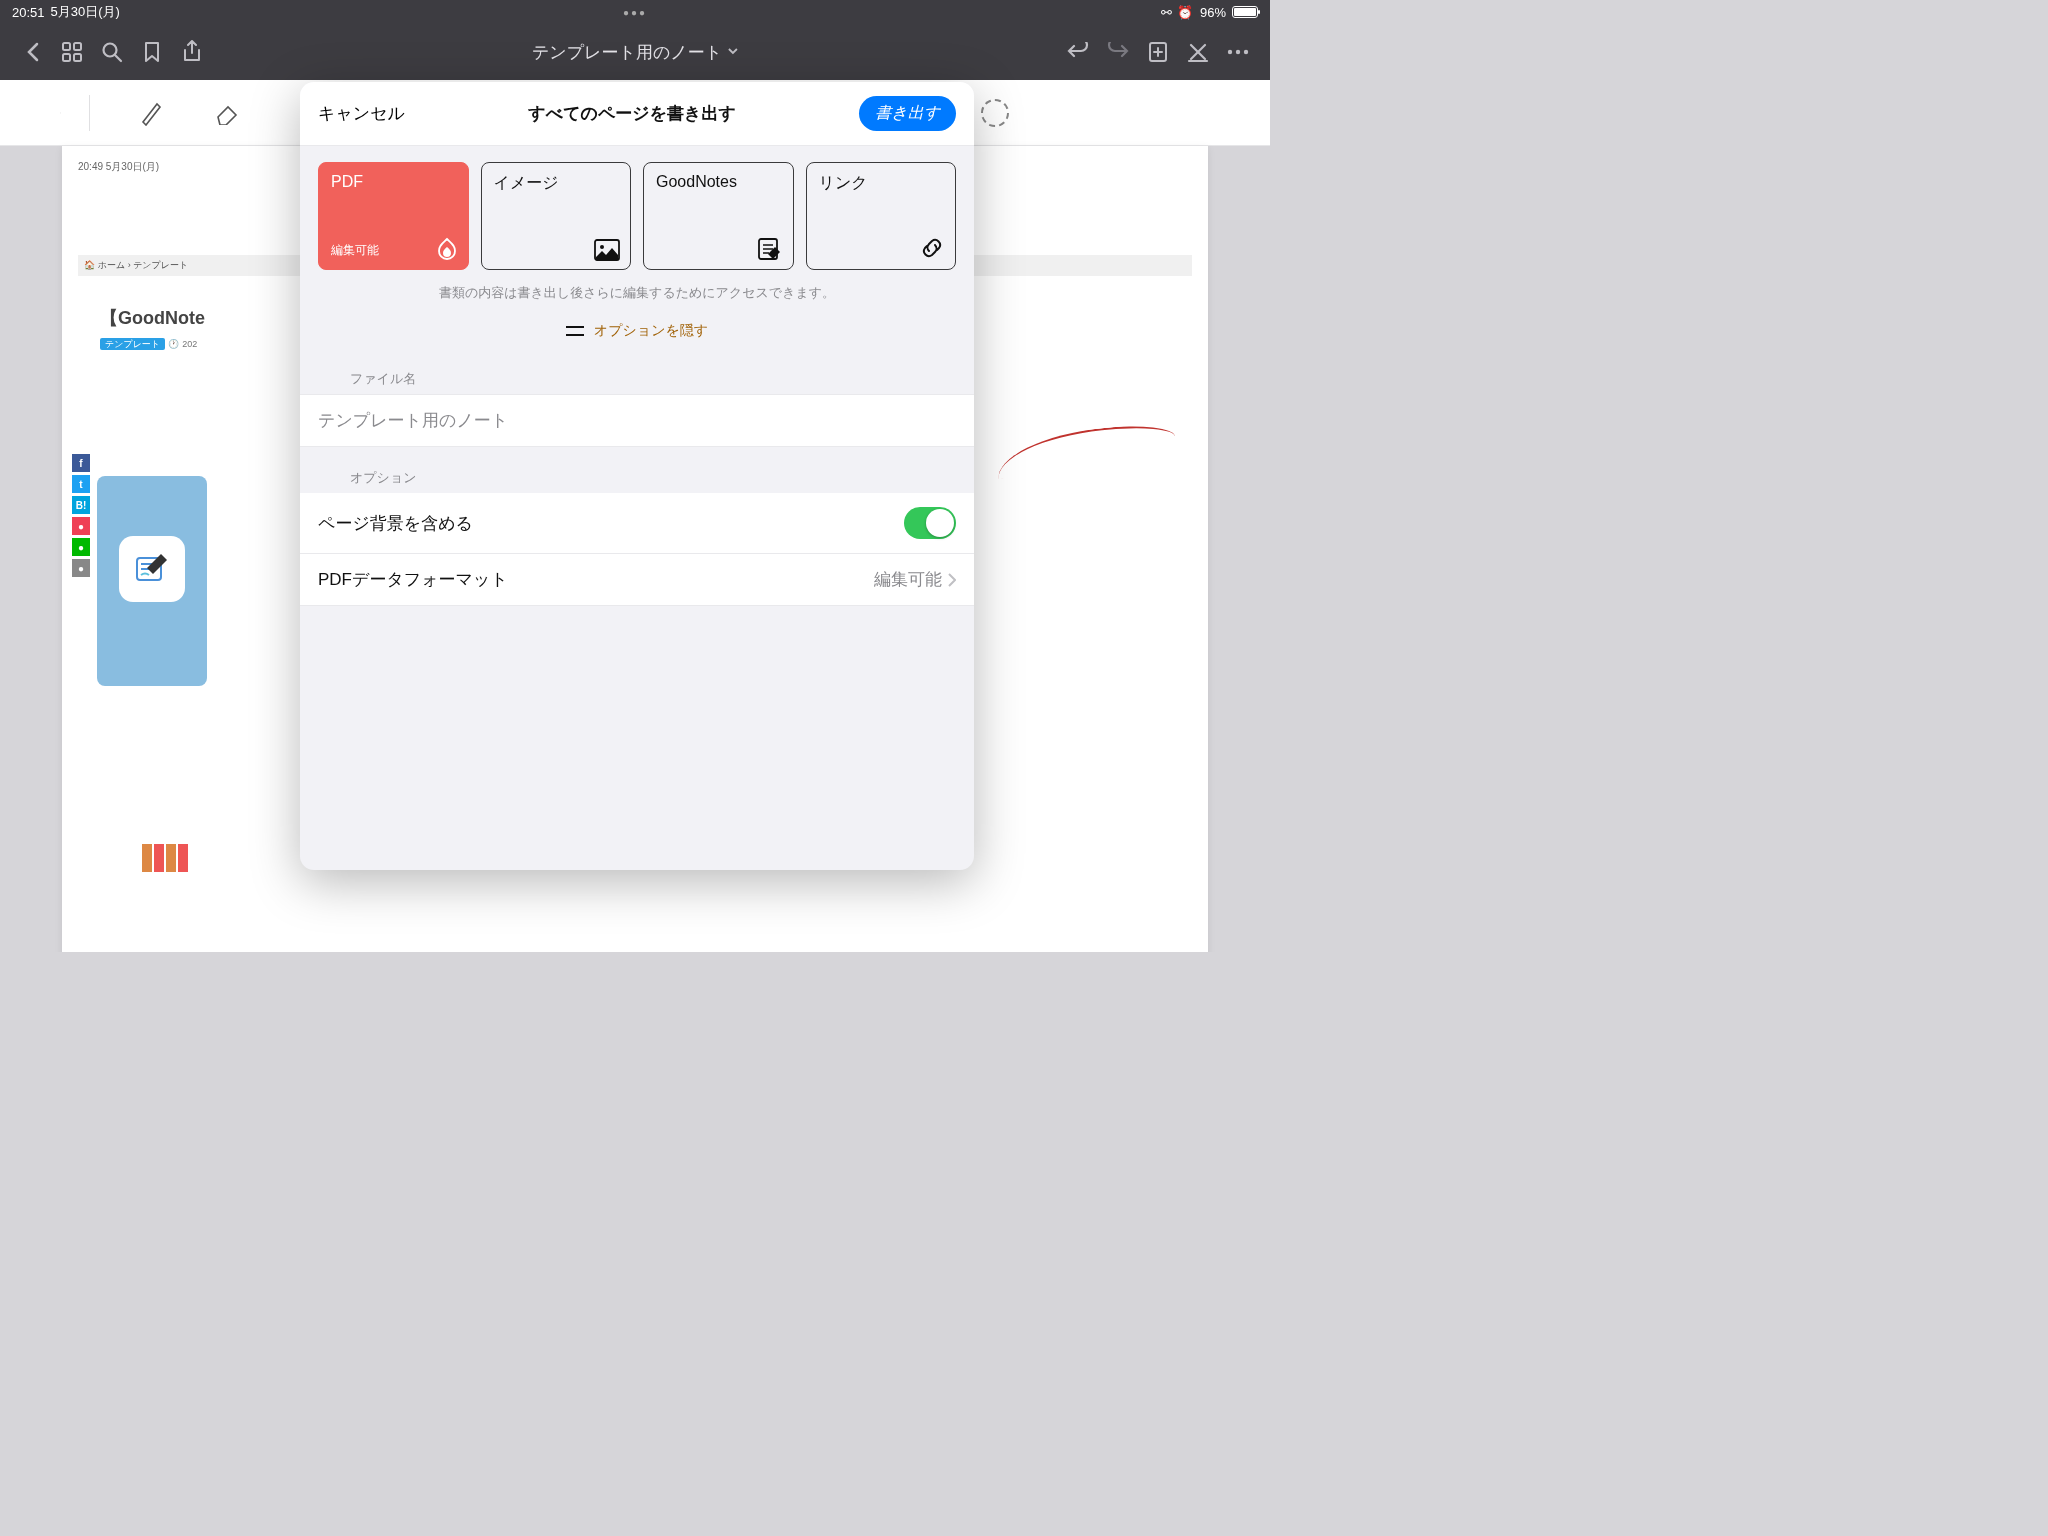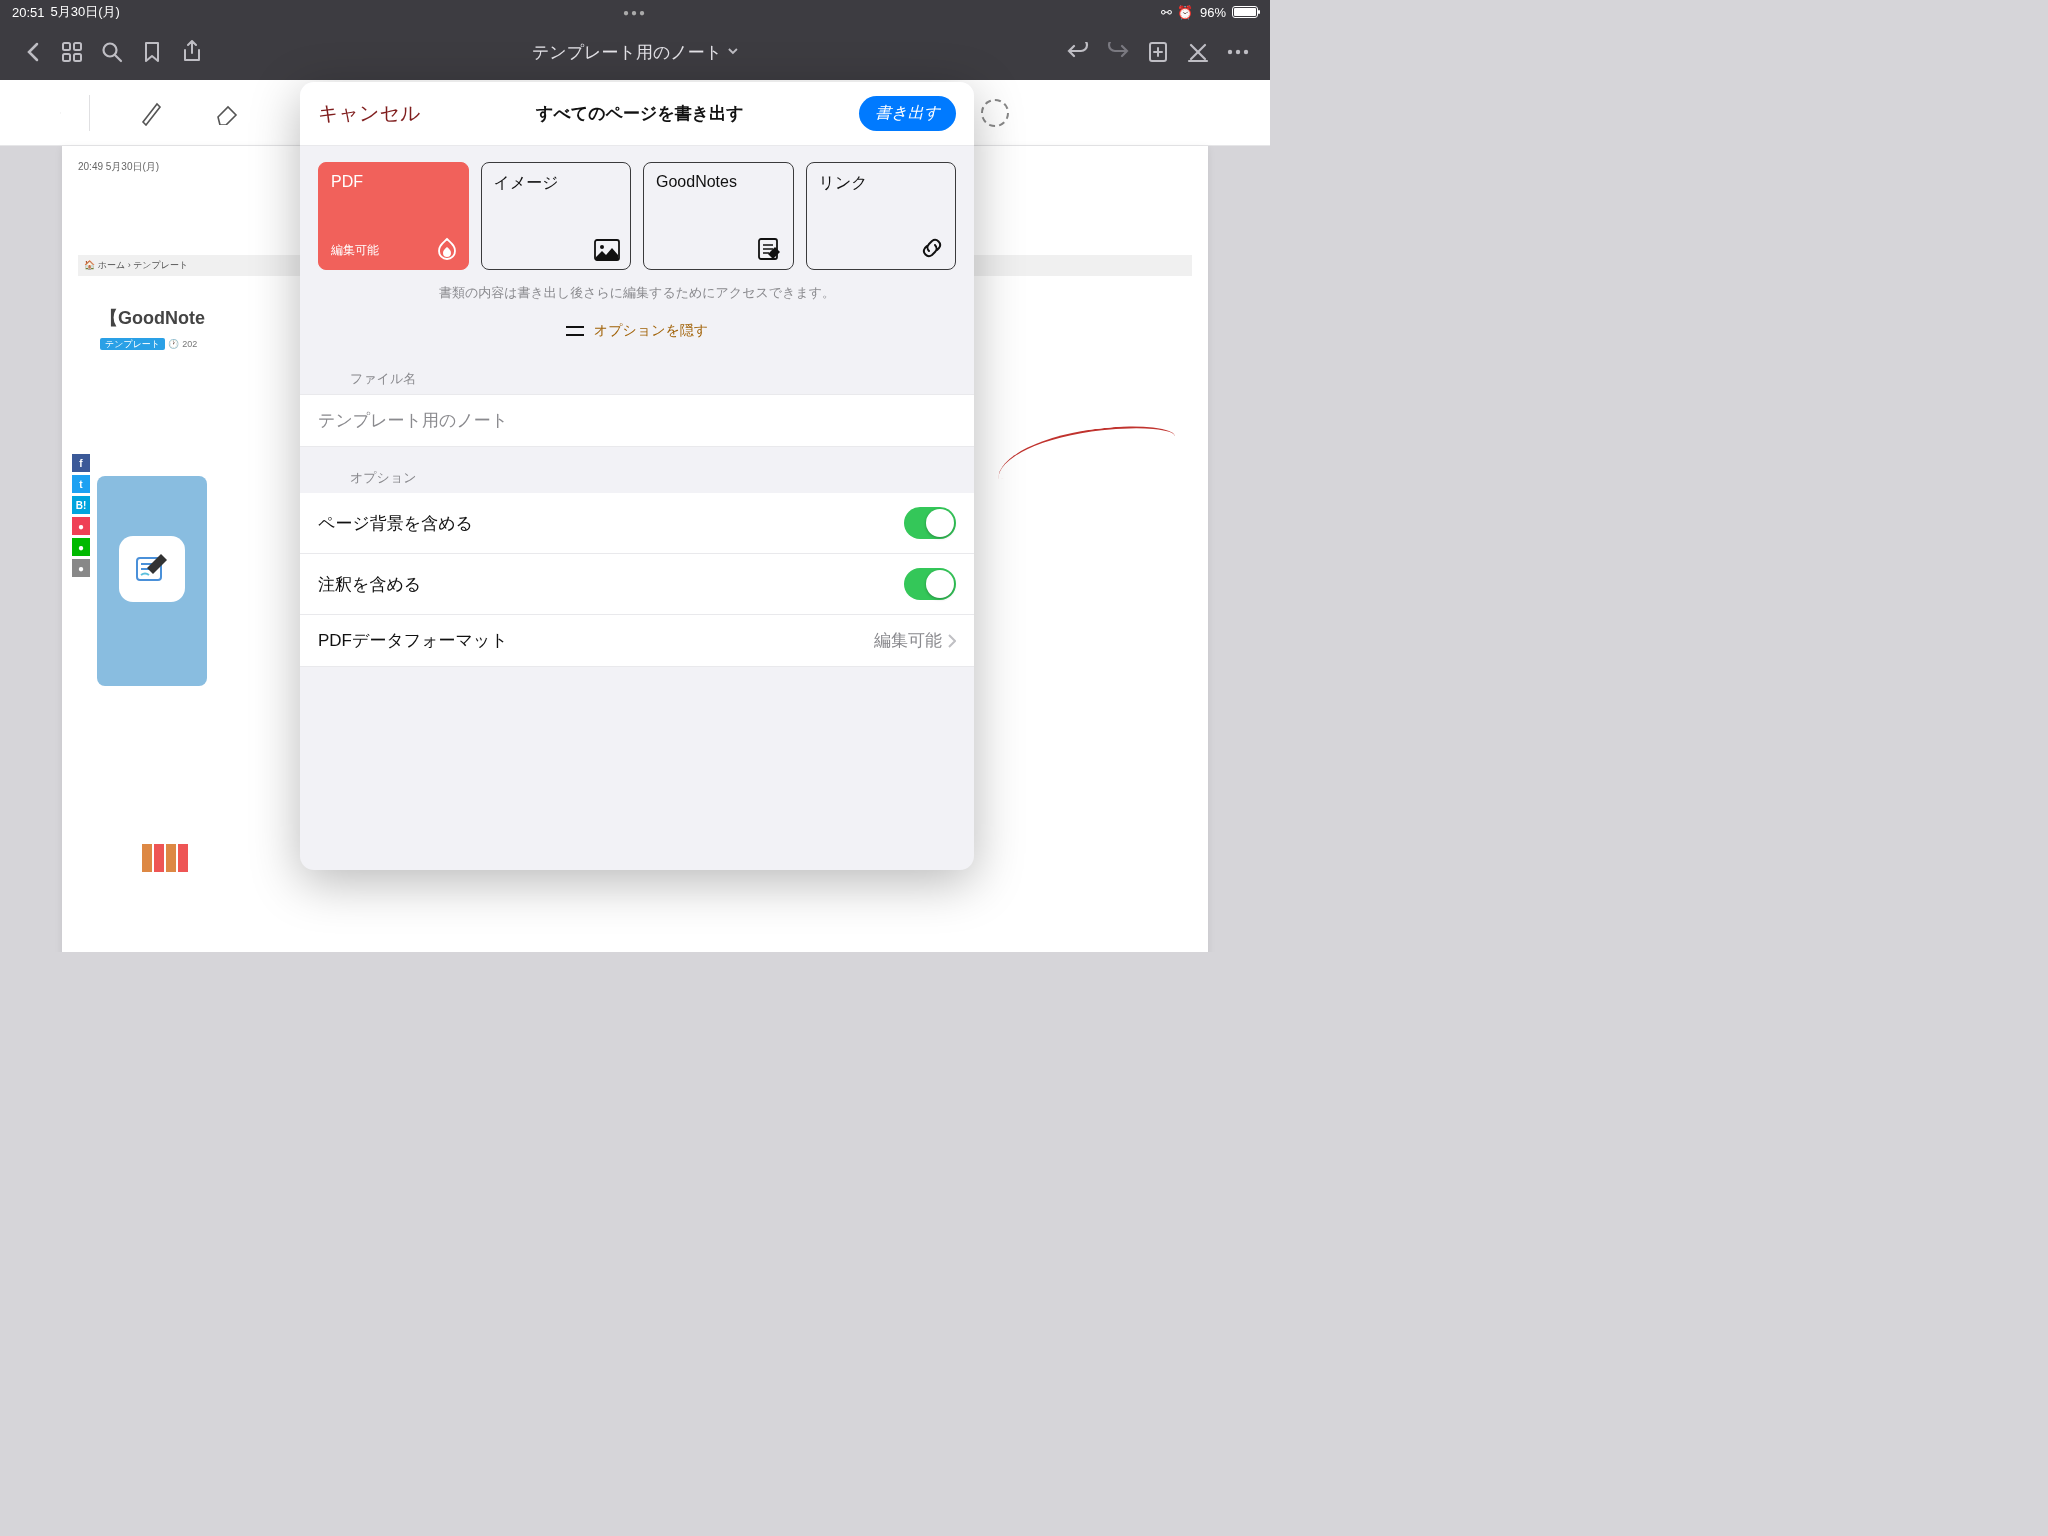--- a/index.html
+++ b/index.html
@@ -40,21 +40,21 @@
 .social div { width: 18px; height: 18px; margin-bottom: 3px; color: #fff; font-size: 10px; display: flex; align-items: center; justify-content: center; font-weight: bold; }
 .thumb { position: absolute; left: 35px; top: 330px; width: 110px; height: 210px; background: #89bde0; border-radius: 8px; }
 .thumb .app { width: 66px; height: 66px; background: #fff; border-radius: 14px; margin: 60px auto 0; display: flex; align-items: center; justify-content: center; }
 .pots { position: absolute; left: 80px; bottom: 100px; width: 50px; display: flex; gap: 2px; }
 .pots div { width: 10px; height: 28px; background: #d84; }
 .red-swoosh { position: absolute; right: 94px; top: 430px; width: 180px; height: 40px; border-top: 2px solid #c0332e; border-radius: 60% 40% 0 0 / 100% 40% 0 0; transform: rotate(-6deg); }
 
 
 .modal { position: absolute; left: 300px; top: 82px; width: 674px; height: 788px; background: #f2f2f6; border-radius: 14px; box-shadow: 0 12px 50px rgba(0,0,0,.28); overflow: hidden; display: flex; flex-direction: column; }
 .modal-head { display: flex; align-items: center; justify-content: space-between; padding: 14px 18px; background: #fff; border-bottom: 1px solid #e9e9ec; }
-.modal-cancel { color: #7f1d1d; font-size: 20px; }
+.modal-cancel { color: #000000; font-size: 17px; }
 .modal-title { font-weight: 600; font-size: 17px; color: #111; }
 .modal-export { background: #007aff; color: #fff; border-radius: 18px; padding: 7px 16px; font-size: 16px; font-weight: 500; font-style: italic; }
 
 .fmt-row { display: flex; gap: 12px; padding: 16px 18px 10px; }
 .fmt { flex: 1; height: 108px; border: 1.5px solid #3a3a3c; border-radius: 8px; padding: 10px 12px; position: relative; font-size: 16px; color: #111; background: #f2f2f6; }
 .fmt.active { background: #f1615b; border-color: #f1615b; color: #fff; }
 .fmt .sub { position: absolute; left: 12px; bottom: 10px; font-size: 12px; }
 .fmt .ic { position: absolute; right: 10px; bottom: 8px; }
 .hint { text-align: center; font-size: 13px; color: #8a8a8e; padding: 4px 18px 10px; }
 .hide-opt { display: flex; align-items: center; justify-content: center; gap: 10px; font-size: 14px; color: #a16207; padding: 10px 0 22px; }
@@ -279,24 +279,20 @@
 
   <div class="sect-label">ファイル名</div>
   <div class="field">テンプレート用のノート</div>
 
   <div class="sect-label" style="margin-top:14px">オプション</div>
   <div class="opt-row">
     <span>ページ背景を含める</span>
     <span class="switch"></span>
   </div>
   <div class="opt-row">
-    <span>注釈を含める</span>
-    <span class="switch"></span>
-  </div>
-  <div class="opt-row">
     <span>PDFデータフォーマット</span>
     <span class="value">
         <span>編集可能</span>
         <svg width="8" height="14" viewBox="0 0 8 14">
           <path d="M1 1 l6 6 -6 6" stroke="#c0c0c4" stroke-width="2" fill="none"></path>
         </svg>
       </span>
   </div>
 </div>
 

